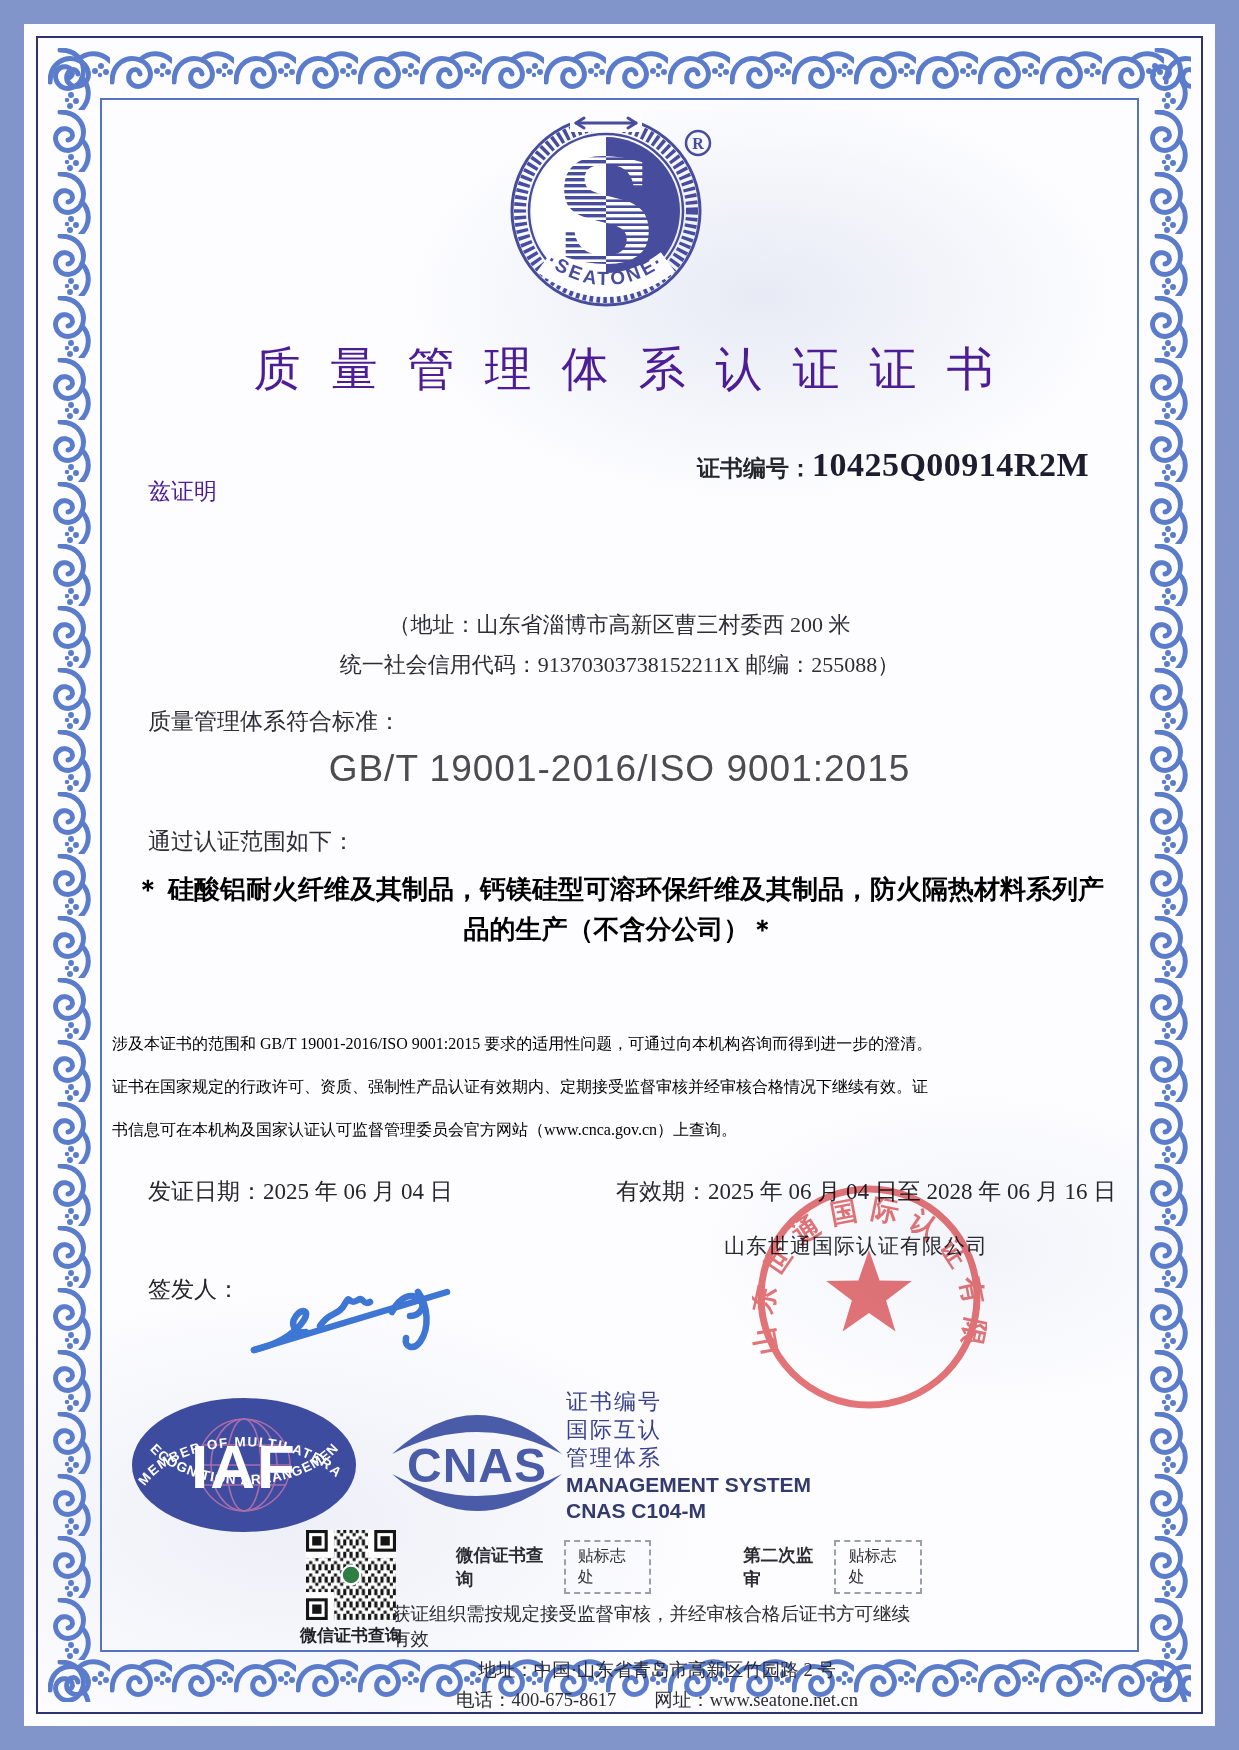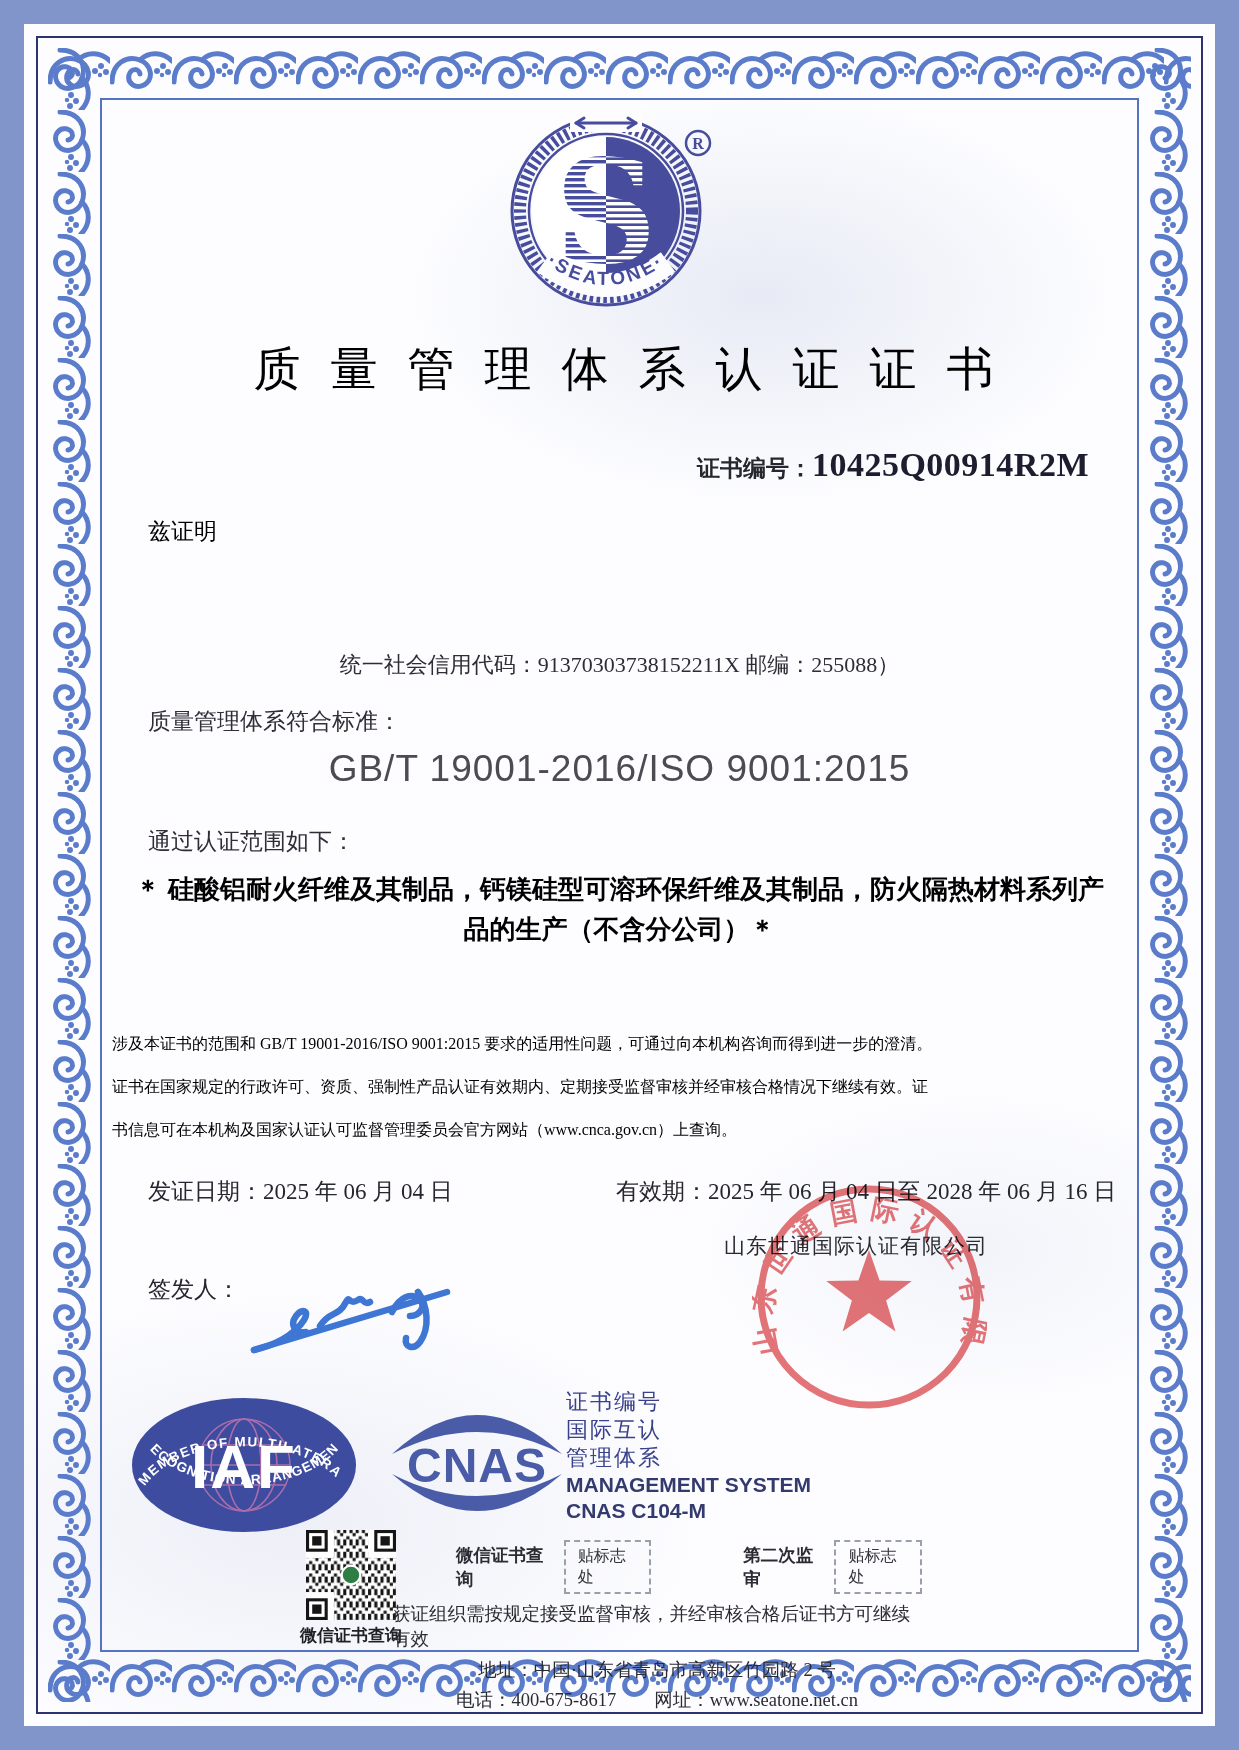--- a/index.html
+++ b/index.html
@@ -9,25 +9,25 @@
   .white-mat{position:absolute;left:24px;top:24px;right:24px;bottom:24px;background:#fdfdff;
      background-image:
        radial-gradient(520px 300px at 62% 16%, rgba(196,205,228,.38), rgba(255,255,255,0) 70%),
        radial-gradient(620px 340px at 22% 88%, rgba(201,207,230,.30), rgba(255,255,255,0) 70%),
        radial-gradient(420px 240px at 80% 72%, rgba(205,211,232,.22), rgba(255,255,255,0) 70%);}
   .navy-frame{position:absolute;left:36px;top:36px;right:36px;bottom:36px;border:2px solid #2c336f;}
   .inner-frame{position:absolute;left:100px;top:98px;right:100px;bottom:98px;border:2px solid #5673c1;}
   .strip{position:absolute;}
   .hei{font-family:"Liberation Sans","DejaVu Sans",sans-serif;}
   .title{left:0;top:338px;width:100%;text-align:center;font-size:47px;letter-spacing:30px;padding-left:38px;
-         box-sizing:border-box;color:#000000;}
+         box-sizing:border-box;color:#4c1d95;}
   .certno{right:150px;top:446px;display:flex;align-items:baseline;font-weight:bold;}
   .certno .lbl{font-size:23px;}
   .certno .val{font-size:34px;letter-spacing:.5px;color:#1d1d30;}
-  .certify{left:148px;top:516px;font-size:23px;color:#000000;}
+  .certify{left:148px;top:476px;font-size:23px;color:#4c1d95;}
   .company{left:0;top:522px;width:100%;text-align:center;font-size:41px;font-weight:bold;letter-spacing:2px;color:#202028;}
   .addr{left:0;width:100%;text-align:center;font-size:22px;color:#2d2d36;}
   .lab{font-size:23px;color:#2e2e37;text-align:center;}
   .standard{left:0;top:748px;width:100%;text-align:center;font-size:37px;letter-spacing:1px;color:#4b4b52;}
   .scope{left:0;width:100%;text-align:center;font-size:26px;font-weight:bold;color:#000000;}
   .notice{left:112px;width:1016px;font-size:16px;color:#000000;line-height:43px;}
   .daterow{font-size:23px;color:#26262e;}
   .issuer{left:722px;top:1232px;width:268px;text-align:center;font-size:21px;letter-spacing:1px;color:#2a2a32;}
   .accred{left:566px;top:1388px;color:#39418c;}
   .accred .cn{font-size:22px;line-height:28px;letter-spacing:2px;}
@@ -144,20 +144,21 @@
   </svg>
 
   <div class="abs title">质量管理体系认证证书</div>
 
   <div class="abs certno">
     <span class="lbl">证书编号：</span>
     <span class="val">10425Q00914R2M</span>
   </div>
 
   <div class="abs certify">兹证明</div>
+  <div class="abs addr" style="top:610px">（地址：山东省淄博市高新区曹三村委西 200 米</div>
   <div class="abs addr" style="top:650px">统一社会信用代码：91370303738152211X 邮编：255088）</div>
 
   <div class="abs lab hei" style="left:148px;top:706px">质量管理体系符合标准：</div>
   <div class="abs standard hei">GB/T 19001-2016/ISO 9001:2015</div>
 
   <div class="abs lab hei" style="left:148px;top:826px">通过认证范围如下：</div>
   <div class="abs scope hei" style="top:872px">＊ 硅酸铝耐火纤维及其制品，钙镁硅型可溶环保纤维及其制品，防火隔热材料系列产</div>
   <div class="abs scope hei" style="top:912px">品的生产（不含分公司）＊</div>
 
   <div class="abs notice" style="top:1022px">

